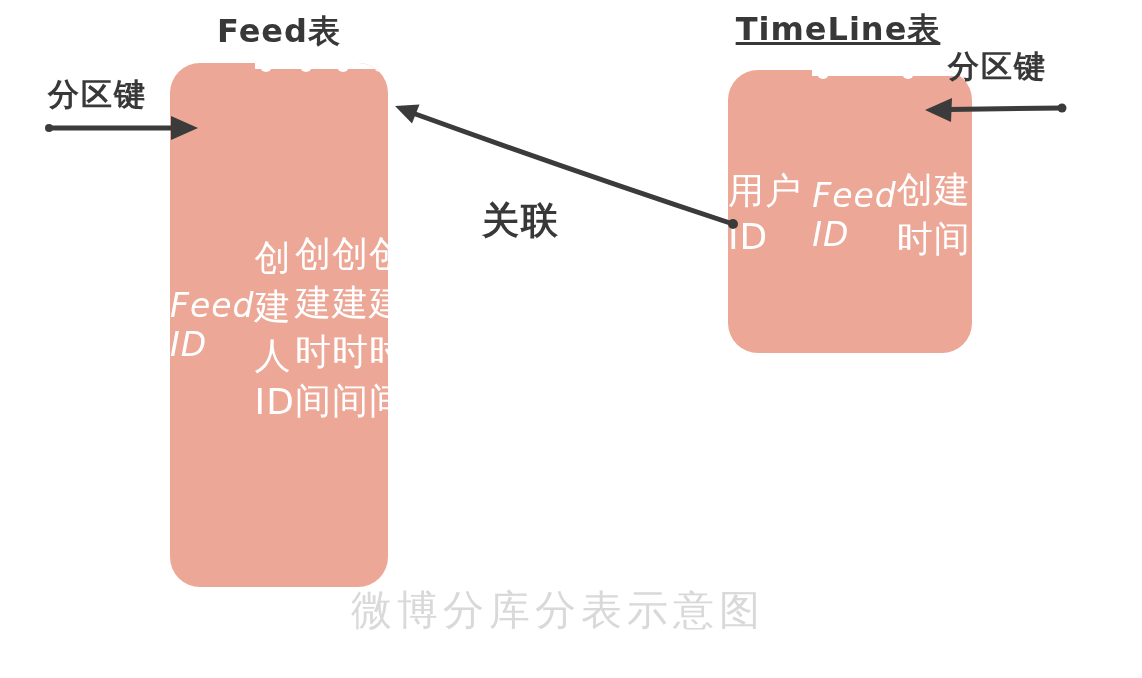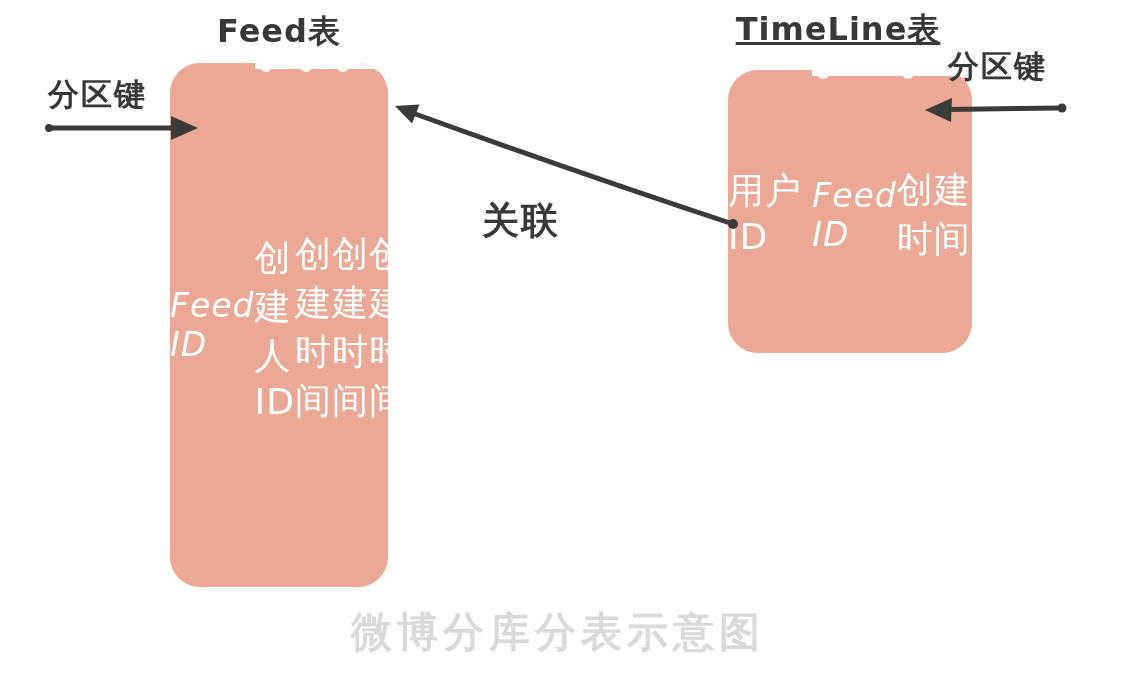--- a/index.html
+++ b/index.html
@@ -61,25 +61,25 @@
     font-weight: 600;
     letter-spacing: 2px;
     white-space: nowrap;
   }
   #pk-left-label  { left: 48px;  top: 74px; }
   #pk-right-label { left: 948px; top: 46px; }
   #relation-label { left: 482px; top: 196px; font-size: 37px; }
   #caption {
     position: absolute;
     left: 558px;
-    top: 605px;
+    top: 583px;
     transform: translateX(-50%);
     color: #D9D9D9;
     font-size: 41px;
-    font-weight: 700;
+    font-weight: 400;
     letter-spacing: 5px;
     white-space: nowrap;
   }
   #arrow-layer {
     position: absolute;
     left: 0; top: 0;
     width: 1142px;
     height: 678px;
     pointer-events: none;
   }

